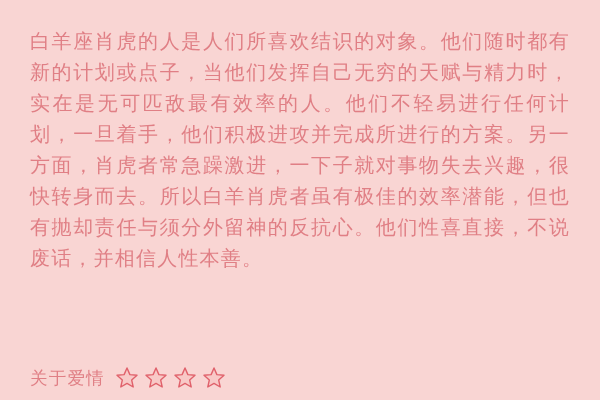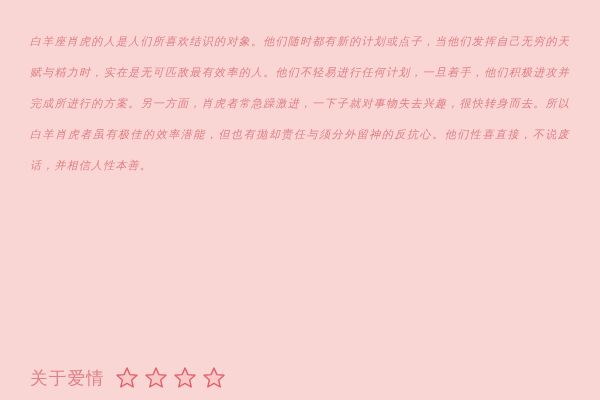--- a/index.html
+++ b/index.html
@@ -16,31 +16,30 @@
   #page {
     position: relative;
     width: 600px;
     height: 400px;
     background: #f9d5d3;
     box-sizing: border-box;
     padding: 26px 30px 0 30px;
   }
   .body-text {
     color: #e07f85;
-    font-size: 11px;
+    font-size: 20px;
     line-height: 31px;
     letter-spacing: 1.2px;
     text-align: justify;
     text-justify: inter-character;
     font-family: "DejaVu Sans", sans-serif;
     font-weight: 400;
     margin: 0;
     white-space: normal;
     word-break: break-all;
-    font-style: italic;
   }
   .section-row {
     position: absolute;
     left: 30px;
     bottom: 8px;
     display: flex;
     align-items: center;
     gap: 6px;
     text-align: right;
   }

